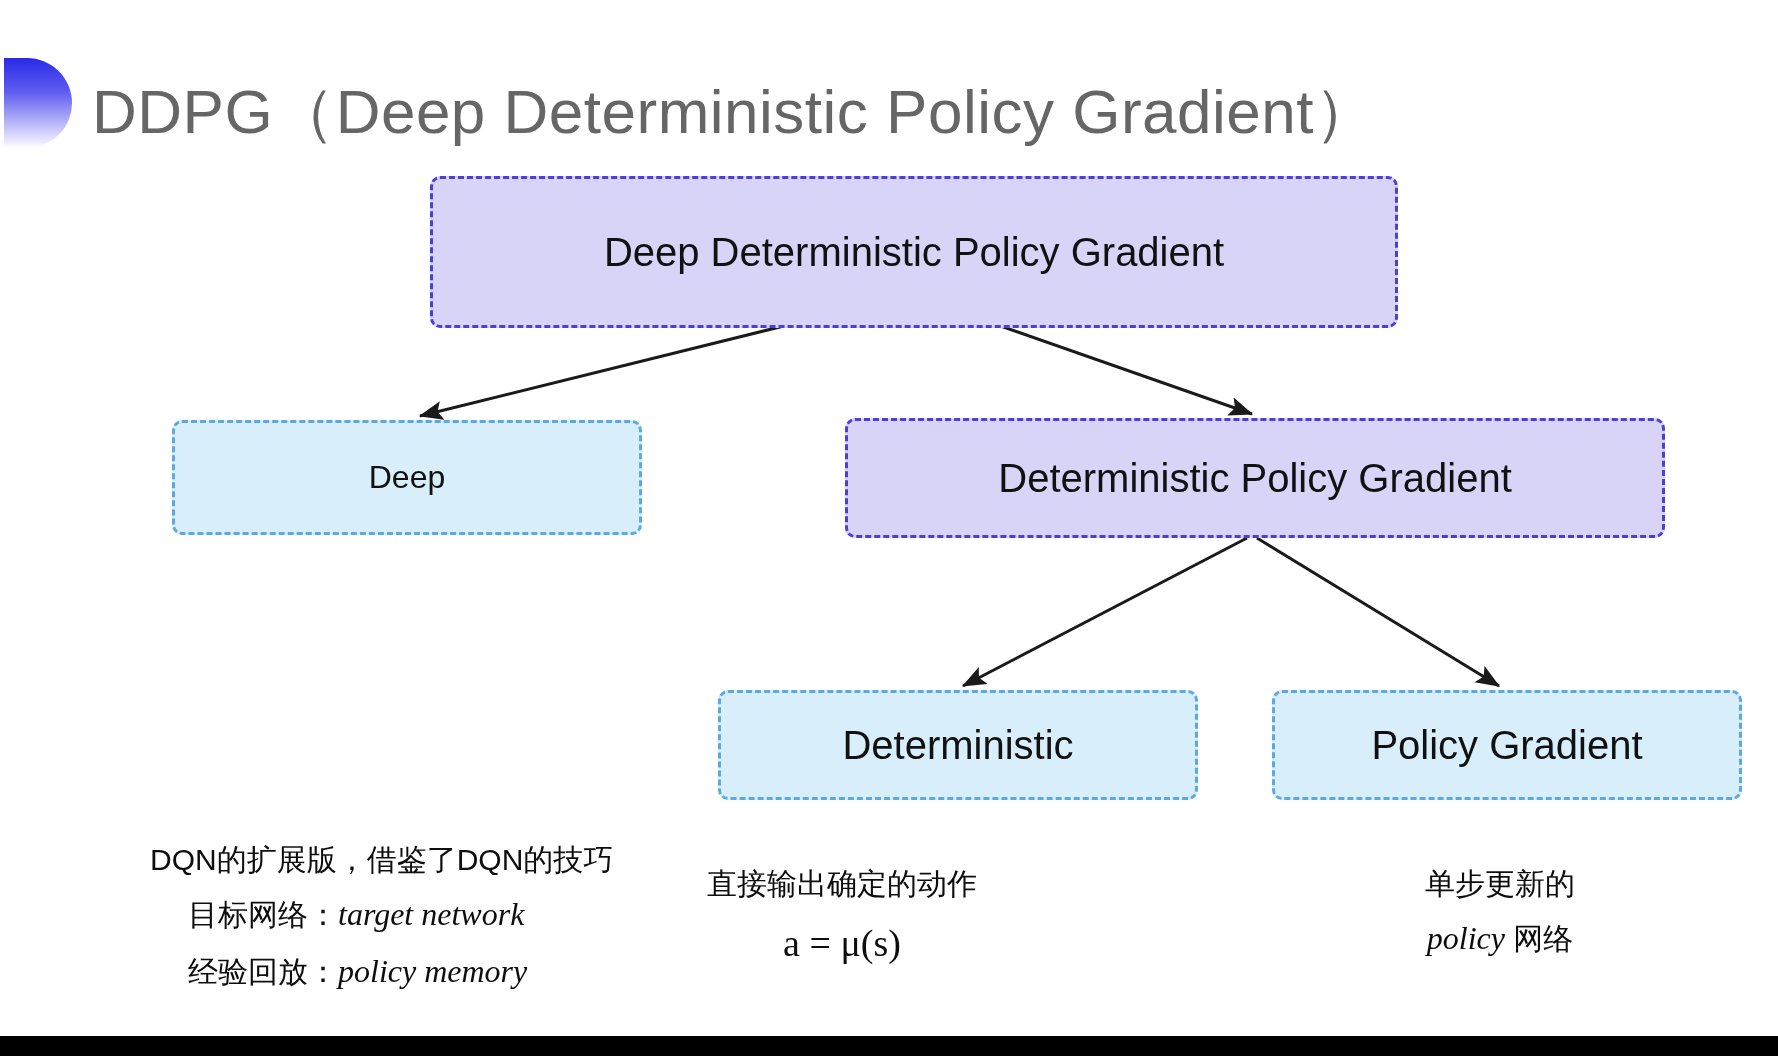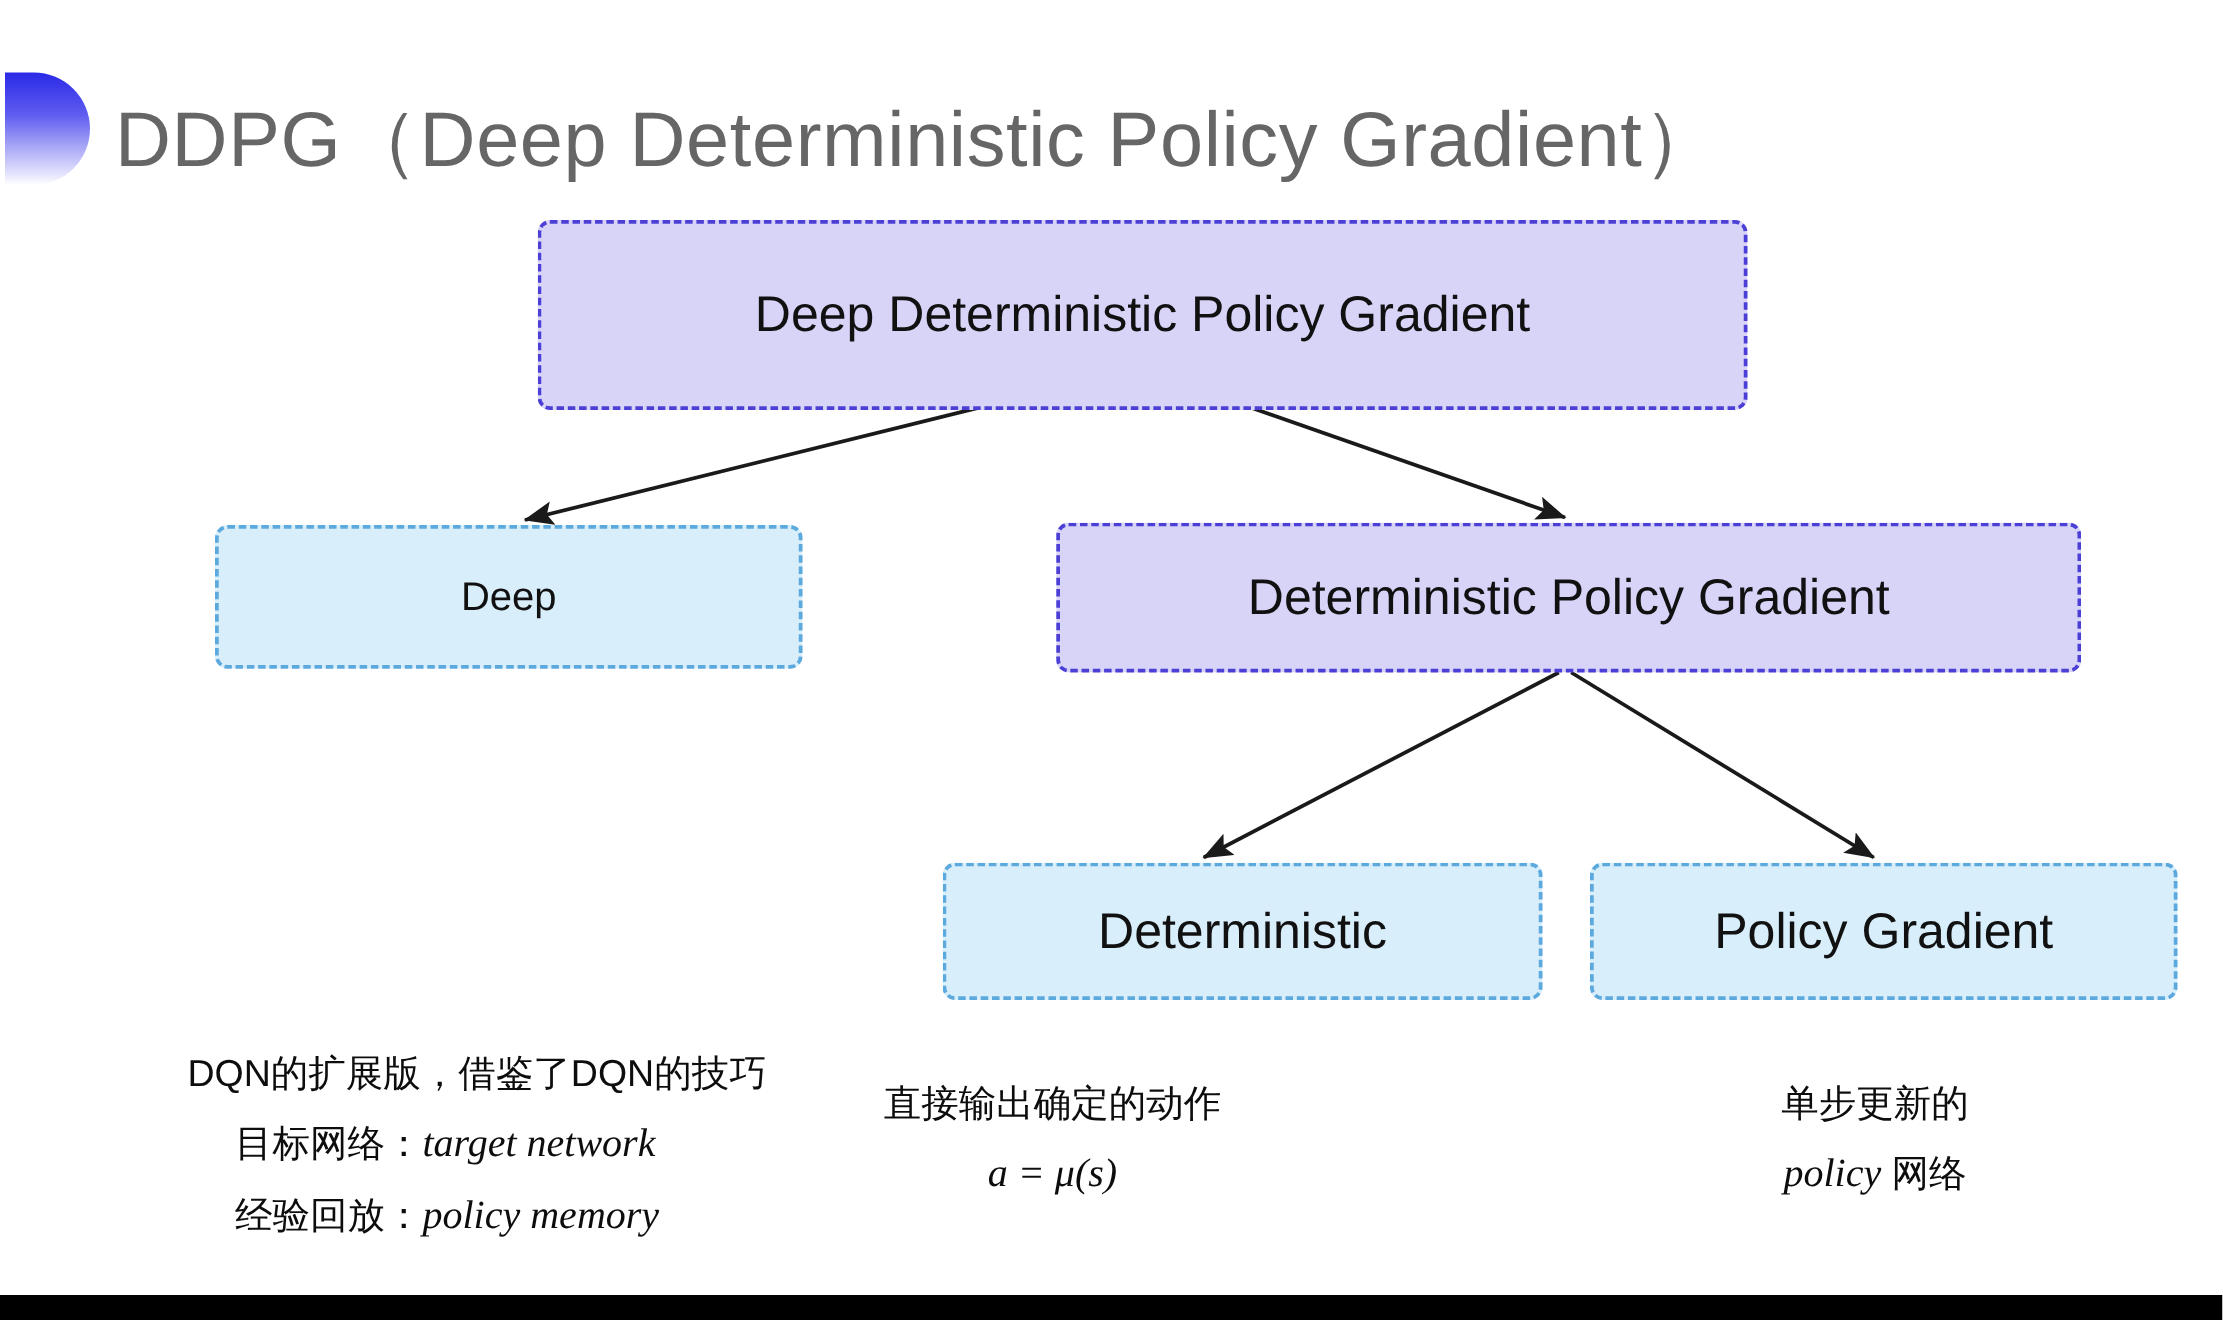--- a/index.html
+++ b/index.html
@@ -91,41 +91,40 @@
     border: 3px dashed #4b3fd6;
   }
   .node-cyan {
     background: #d8eefb;
     border: 3px dashed #5ca9de;
   }
 
   #node-root   { left: 430px; top: 176px; width: 968px; height: 152px; font-size: 40px; }
   #node-deep   { left: 172px; top: 420px; width: 470px; height: 115px; font-size: 32px; }
   #node-dpg    { left: 845px; top: 418px; width: 820px; height: 120px; font-size: 40px; }
-  #node-det    { left: 718px; top: 690px; width: 480px; height: 110px; font-size: 40px; margin-left: 36px; }
+  #node-det    { left: 718px; top: 690px; width: 480px; height: 110px; font-size: 40px; }
   #node-pg     { left: 1272px; top: 690px; width: 470px; height: 110px; font-size: 40px; text-align: center; }
 
   
   .caption {
     position: absolute;
     color: #0d0d0d;
     font-size: 30px;
     line-height: 1.78;
     white-space: nowrap;
     font-family: "Liberation Sans", "DejaVu Sans", sans-serif;
   }
   .caption .ital {
     font-family: "Liberation Serif", "DejaVu Serif", serif;
     font-style: italic;
     font-size: 32px;
   }
   .caption .math {
     font-family: "Liberation Serif", "DejaVu Serif", serif;
-    font-style: italic;
-    font-size: 32px;
+    font-size: 38px;
   }
   #caption-deep {
     left: 150px;
     top: 833px;
   }
   #caption-deep .l1 { text-align: center; }
   #caption-deep .l2,
   #caption-deep .l3 { text-align: left; padding-left: 38px; }
 
   #caption-det {

